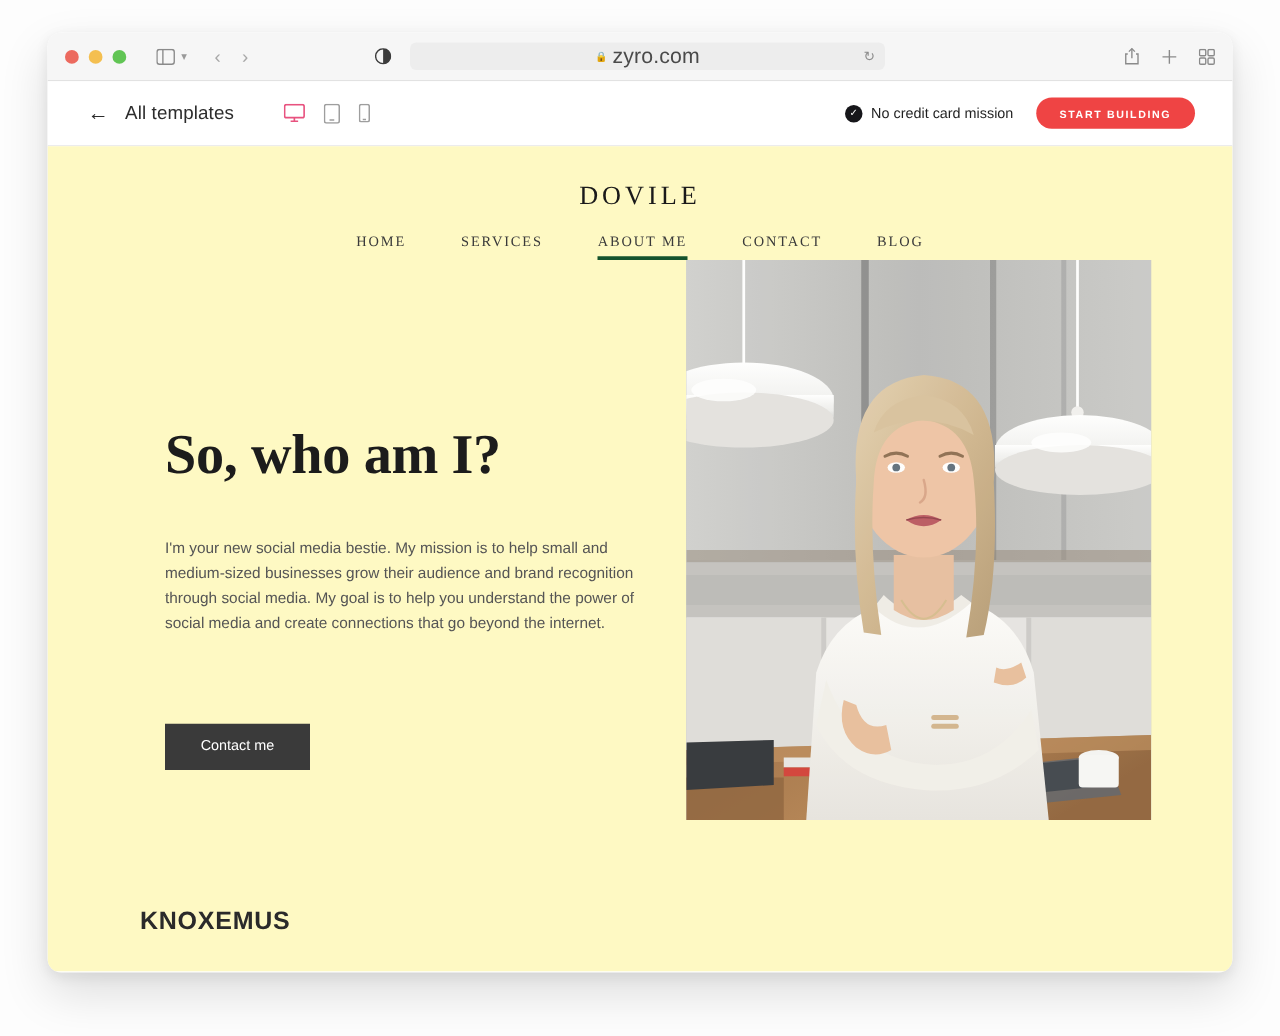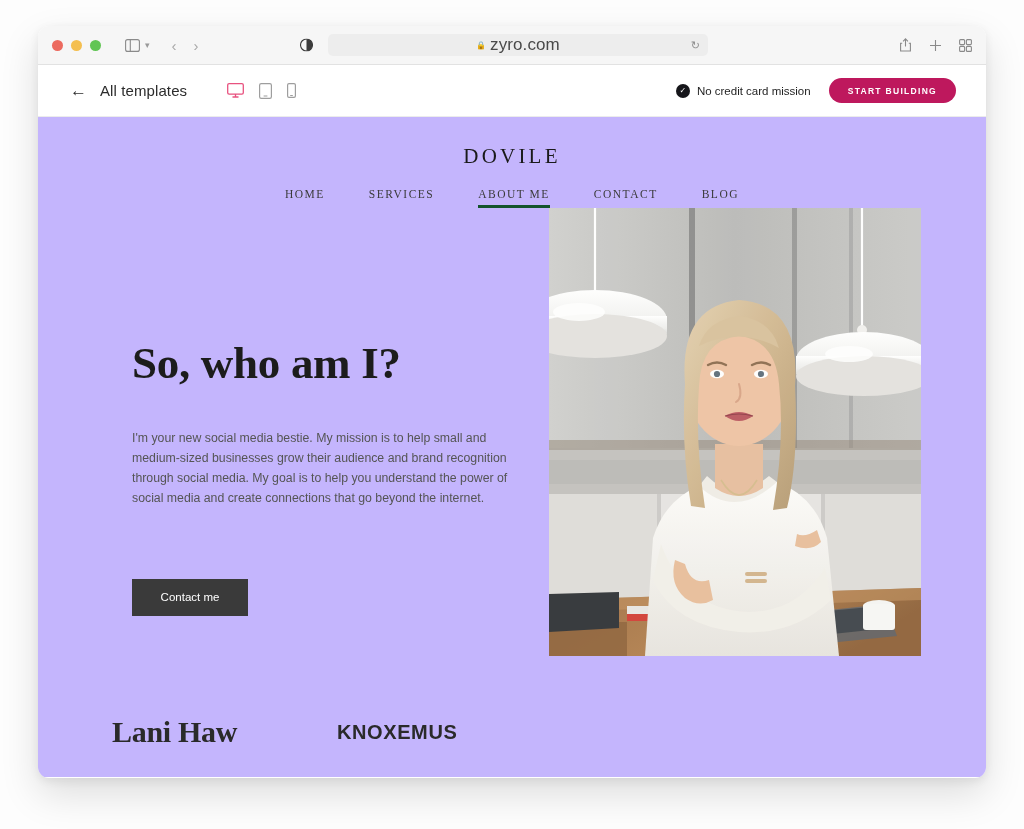--- a/index.html
+++ b/index.html
@@ -125,37 +125,37 @@
     border-radius: 50%;
     background: #16161a;
     color: #fff;
     font-size: 8px;
     display: flex;
     align-items: center;
     justify-content: center;
     line-height: 1;
   }
   .start-btn {
-    background: #be185d;
+    background: #ef4444;
     color: #ffffff;
     border: none;
     border-radius: 40px;
     height: 25px;
     padding: 0 19px;
     font-size: 8.5px;
     font-weight: bold;
     letter-spacing: 1.3px;
     font-family: "Liberation Sans", sans-serif;
     cursor: pointer;
   }
 
   
   .site {
     height: 660px;
-    background: #c4b5fd;
+    background: #fef9c3;
     position: relative;
   }
 
   .site-logo {
     text-align: center;
     padding-top: 27px;
     font-family: "Liberation Serif", serif;
     font-size: 21px;
     letter-spacing: 3.2px;
     color: #1a1a1a;
@@ -483,18 +483,17 @@
           <path d="M176 208 Q190 204 204 208" stroke="#8e3a44" stroke-width="1.1" fill="none"></path>
 
           <path d="M172 272 Q190 302 208 272" stroke="#d4bb8a" stroke-width="1.6" fill="none"></path>
 
           <rect x="0" y="0" width="372" height="448" fill="#f2ece4" opacity="0.07"></rect>
         </svg>
       </div>
     </div>
 
     <div class="featured">
-      <span class="brand brand-lani">Lani Haw</span>
       <span class="brand brand-knox">KNOXEMUS</span>
     </div>
 
   </div>
 </div>
 
 </body></html>

